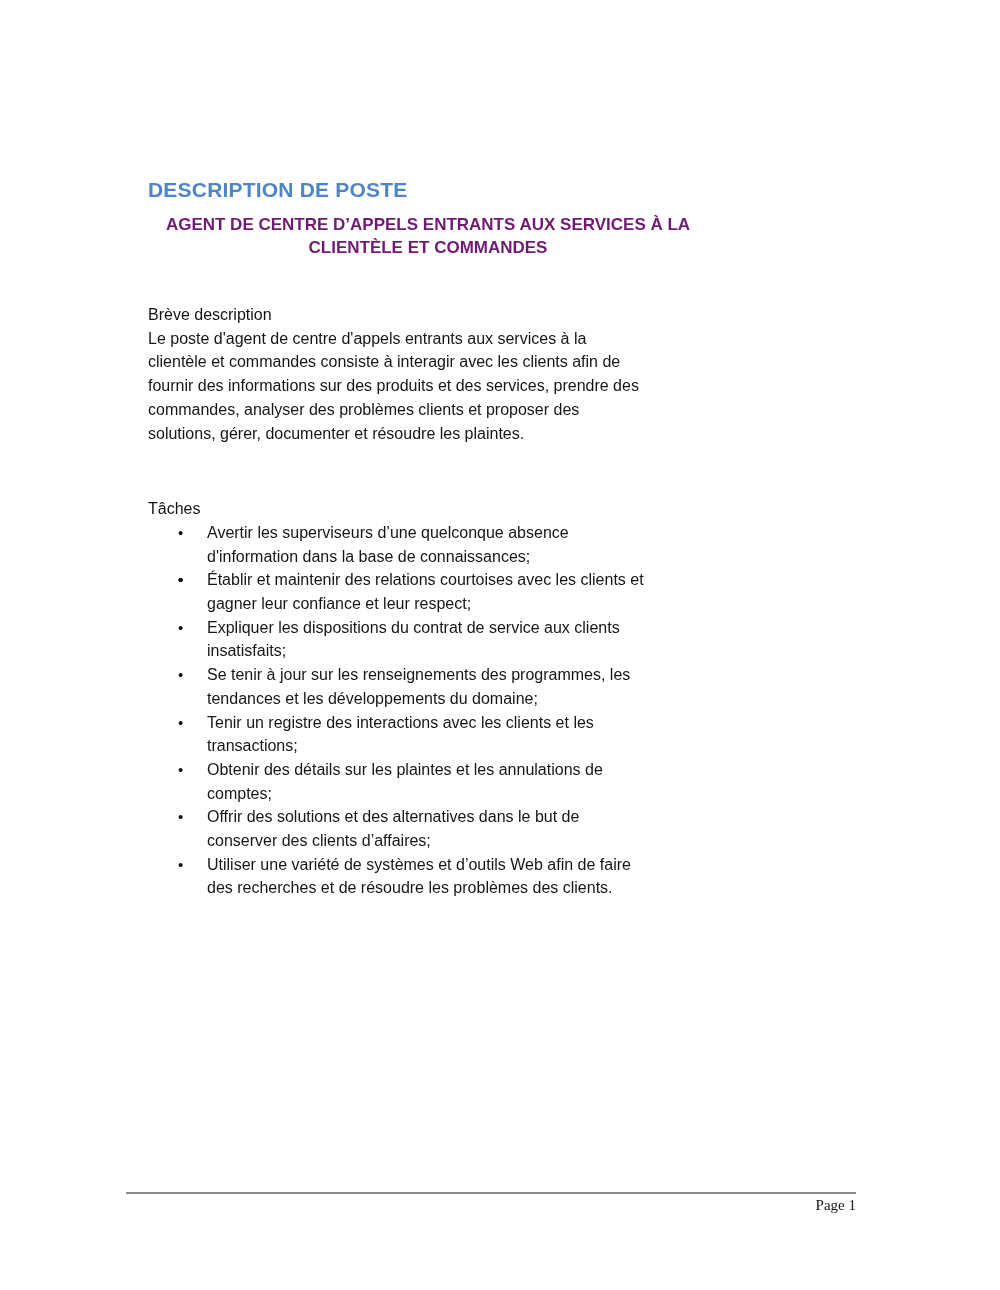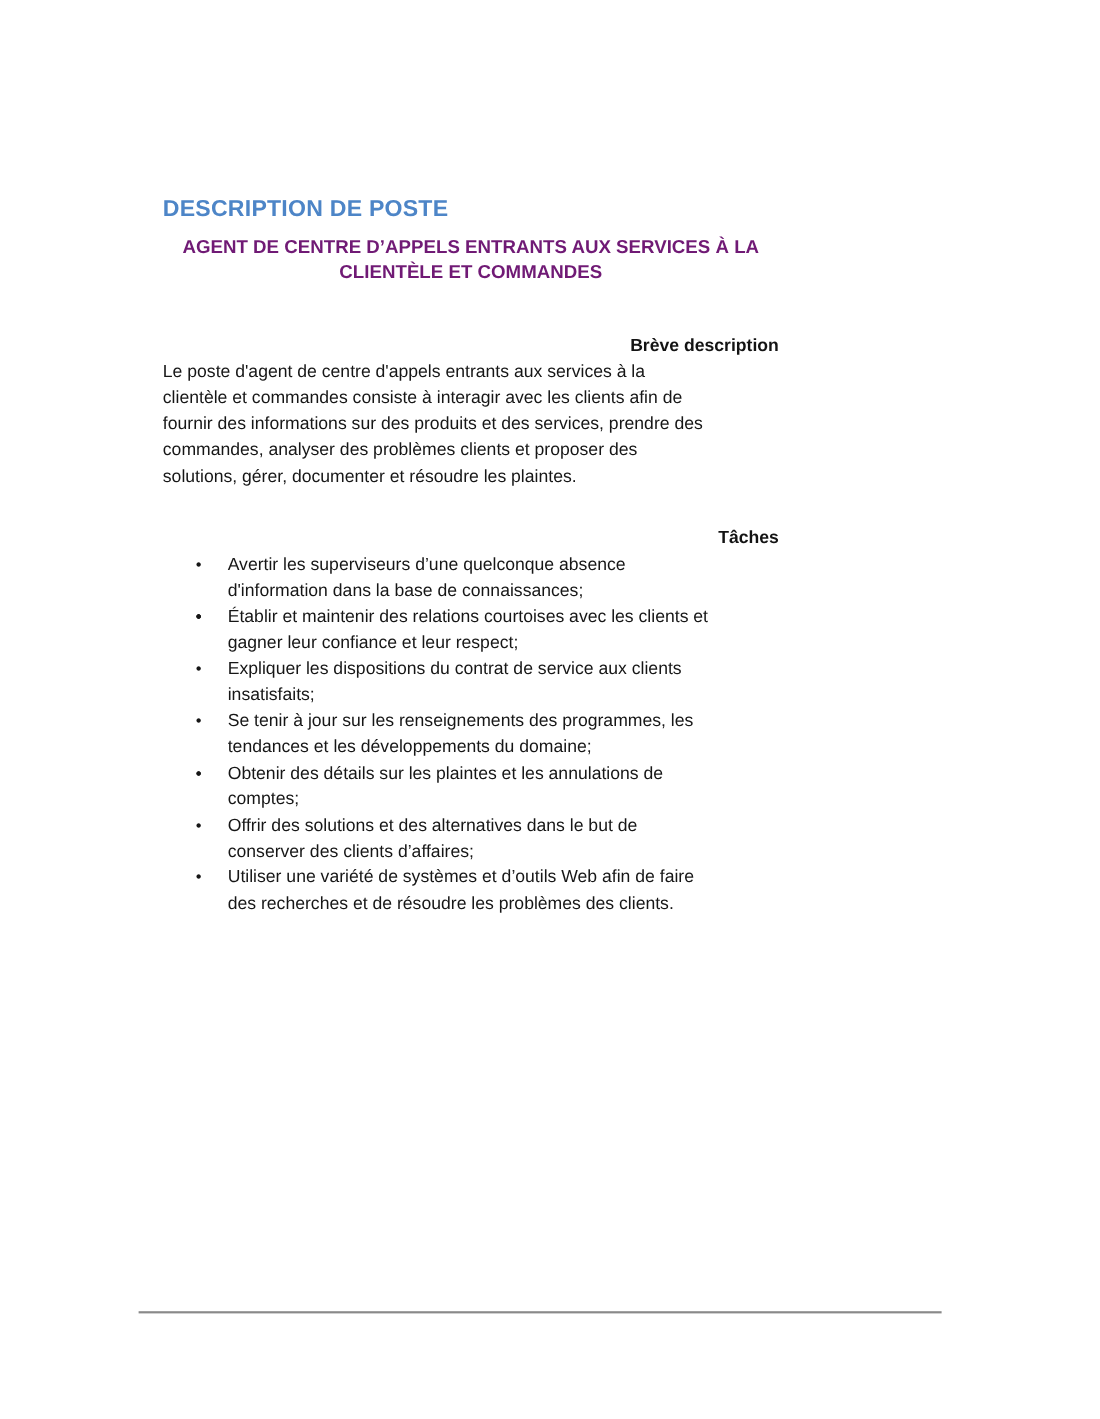--- a/index.html
+++ b/index.html
@@ -34,32 +34,31 @@
     margin-top: 13px;
     font-size: 17px;
     font-weight: bold;
     line-height: 22.5px;
     text-align: center;
     color: #701a75;
     white-space: pre;
   }
   .section-heading {
     font-size: 16px;
-    font-weight: bold;
+    font-weight: normal;
     line-height: 23.7px;
     color: #131313;
-    text-align: right;
   }
   .brief-heading { margin-top: 44px; }
   .brief-body {
     font-size: 16px;
     line-height: 23.7px;
     white-space: pre;
   }
-  .tasks-heading { margin-top: 33px; }
+  .tasks-heading { margin-top: 52px; }
   .tasks-list {
     list-style: none;
   }
   .task-item {
     position: relative;
     padding-left: 59px;
     font-size: 16px;
     line-height: 23.7px;
     white-space: pre;
   }
@@ -115,26 +114,28 @@
         <li class="task-item"><span class="bullet-dot">•</span><span>Avertir les superviseurs d’une quelconque absence
 d'information dans la base de connaissances;</span></li>
         <li class="task-item"><span class="bullet-dot">•</span></li>
         <li class="task-item"><span class="bullet-dot">•</span></li>
         <li class="task-item"><span class="bullet-dot">•</span><span>Établir et maintenir des relations courtoises avec les clients et
 gagner leur confiance et leur respect;</span></li>
         <li class="task-item"><span class="bullet-dot">•</span><span>Expliquer les dispositions du contrat de service aux clients
 insatisfaits;</span></li>
         <li class="task-item"><span class="bullet-dot">•</span><span>Se tenir à jour sur les renseignements des programmes, les
 tendances et les développements du domaine;</span></li>
-        <li class="task-item"><span class="bullet-dot">•</span></li>
+        <li class="task-item"><span class="bullet-dot">•</span><span>Tenir un registre des interactions avec les clients et les
+transactions;</span></li>
         <li class="task-item"><span class="bullet-dot">•</span><span>Obtenir des détails sur les plaintes et les annulations de
 comptes;</span></li>
         <li class="task-item"><span class="bullet-dot">•</span><span>Offrir des solutions et des alternatives dans le but de
 conserver des clients d’affaires;</span></li>
         <li class="task-item"><span class="bullet-dot">•</span><span>Utiliser une variété de systèmes et d’outils Web afin de faire
 des recherches et de résoudre les problèmes des clients.</span></li>
       </ul>
     </section>
 
   </div>
 
   <div class="footer-rule"></div>
+  <div class="page-number">Page 1</div>
 </div>
 
 </body></html>

